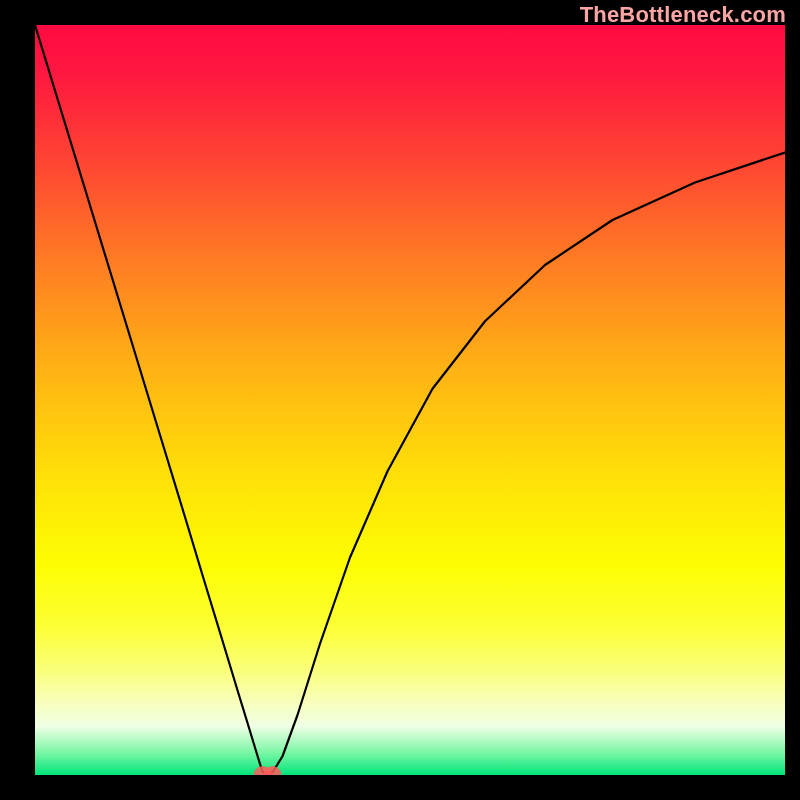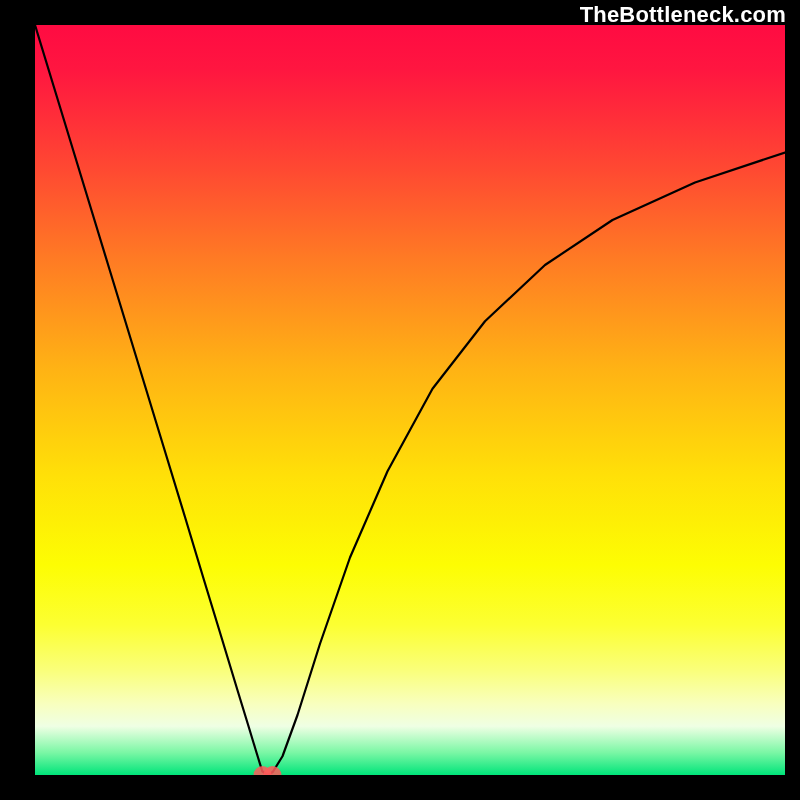--- a/index.html
+++ b/index.html
@@ -25,21 +25,21 @@
     width: 750px;
     height: 750px;
   }
   .watermark {
     position: absolute;
     top: 2px;
     right: 14px;
     font-family: Arial, Helvetica, sans-serif;
     font-size: 22px;
     font-weight: 600;
-    color: #ffffff;
+    color: #fca5a5;
     letter-spacing: 0.2px;
   }
   svg {
     display: block;
   }
 </style>
 </head>
 <body>
 
 <div class="frame">

